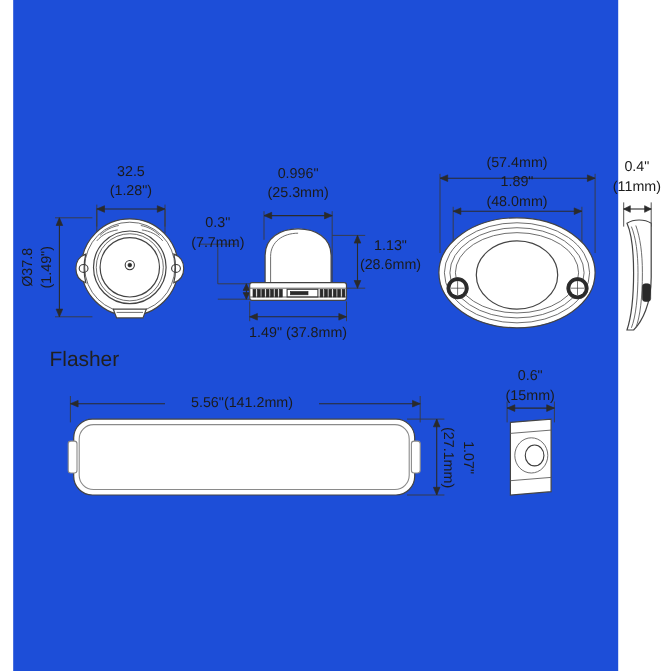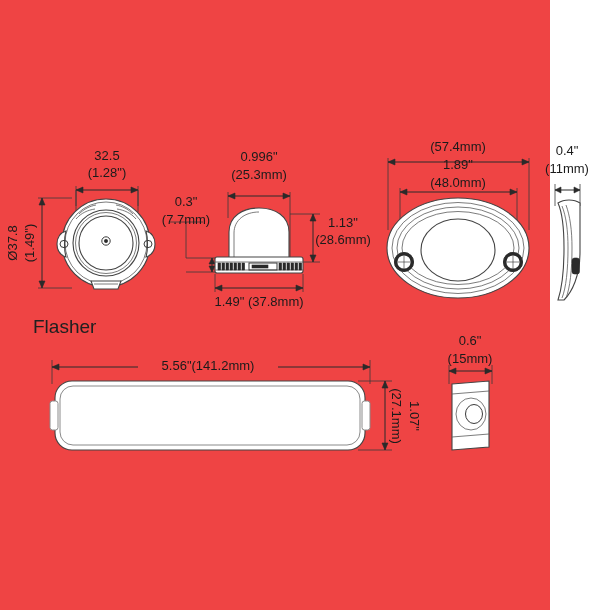--- a/index.html
+++ b/index.html
@@ -9,24 +9,24 @@
   }
   body {
     width: 610px;
     height: 610px;
     position: relative;
     font-family: "Liberation Sans", sans-serif;
     overflow: hidden;
   }
   #sheet {
     position: absolute;
-    left: 0; top: 0;
+    left: 12px; top: 0;
     width: 550px;
     height: 610px;
-    background: #ef4444;
+    background: #1d4ed8;
   }
   svg.dwg {
     position: absolute;
     left: 0; top: 0;
     width: 610px;
     height: 610px;
     display: block;
   }
   .dim-text {
     font-family: "Liberation Sans", sans-serif;

